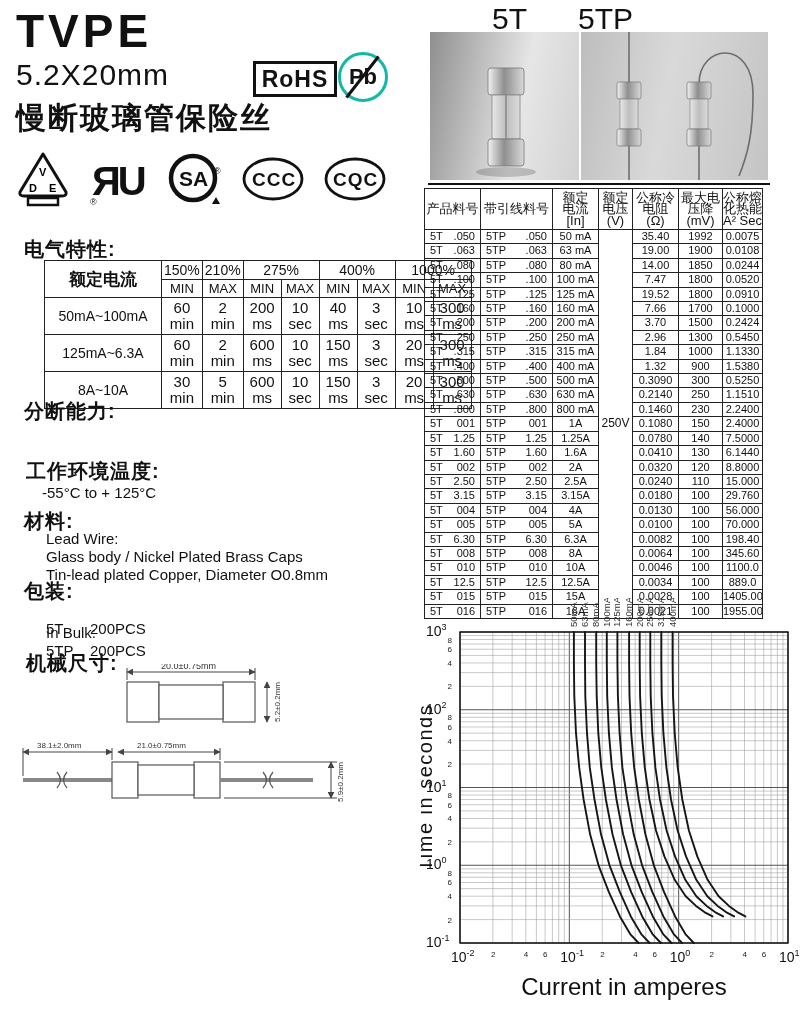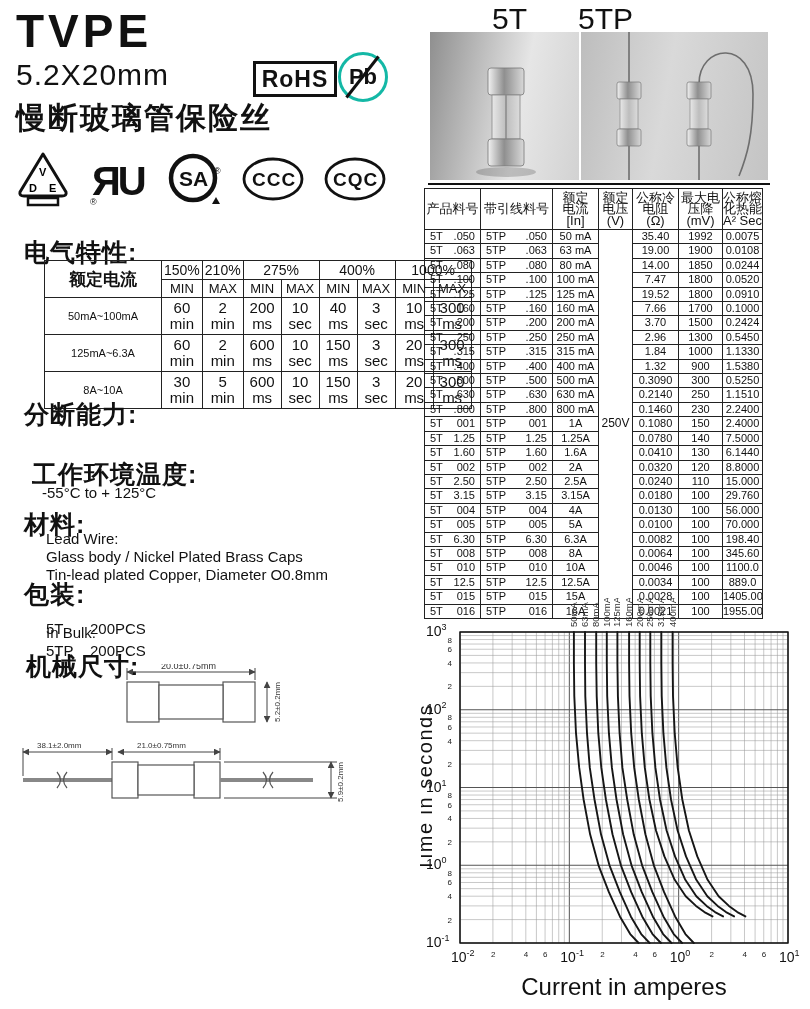--- a/index.html
+++ b/index.html
@@ -6,28 +6,28 @@
   body{width:810px;height:1009px;position:relative;font-family:"Liberation Sans",sans-serif;color:#111;overflow:hidden;}
   .abs{position:absolute;}
   
   #title{left:16px;top:4px;font-size:46px;font-weight:bold;letter-spacing:4px;}
   #size{left:16px;top:58px;font-size:30px;letter-spacing:1px;}
   #rohs-badge{left:253px;top:61px;width:78px;height:30px;border:3px solid #111;font-size:23px;font-weight:bold;text-align:center;line-height:30px;letter-spacing:1px;}
   #pb-badge{left:338px;top:52px;width:44px;height:44px;border:3px solid #14b8a6;border-radius:50%;font-size:22px;font-weight:bold;text-align:center;line-height:44px;}
   #pb-badge .slash{position:absolute;left:20px;top:-4px;width:3px;height:52px;background:#111;transform:rotate(38deg);}
   #subtitle{left:16px;top:98px;font-size:30px;font-weight:bold;letter-spacing:2px;}
   #logos{left:14px;top:150px;display:flex;gap:16px;align-items:center;}
-  .sec-h{font-size:25px;font-weight:bold;letter-spacing:1px;text-align:center;}
+  .sec-h{font-size:20px;font-weight:bold;letter-spacing:1px;text-align:center;}
   .body-line{font-size:15px;line-height:18px;}
   
   #elec-table{left:44px;top:260px;border-collapse:collapse;}
   #elec-table td,#elec-table th{border:1.5px solid #222;text-align:center;font-weight:normal;padding:0 2px;}
   #elec-table .pct{font-size:14px;height:18px;}
   #elec-table .mm{font-size:13px;height:17px;}
-  #elec-table .range{font-size:11px;width:112px;}
+  #elec-table .range{font-size:14px;width:112px;}
   #elec-table .val{font-size:15px;line-height:16px;width:33px;height:36px;}
   
   .pack-row{display:flex;font-size:15px;line-height:22px;}
   .pack-row .model{width:44px;}
   
   .photo{top:32px;height:148px;}
   #photo-5t{left:430px;width:149px;background:linear-gradient(100deg,#8f8f8f,#e6e6e6 60%,#d2d2d2);}
   #photo-5tp{left:581px;width:187px;background:linear-gradient(100deg,#bdbdbd,#d9d9d9 45%,#c4c4c4);}
   .photo-label{top:2px;font-size:30px;}
   #sep-line{left:428px;top:183px;width:342px;height:2px;background:#111;}
@@ -133,21 +133,21 @@
         <td class="val">20<br>ms</td>
         <td class="val">300<br>ms</td>
       </tr>
     </tbody>
   </table>
 
 <div class="abs sec-h" style="left:24px;top:398px;">分断能力:</div>
 <div class="abs" style="left:40px;top:422px;">
   </div>
 
-<div class="abs sec-h" style="left:26px;top:458px;margin-left:6px;">工作环境温度:</div>
+<div class="abs sec-h" style="left:26px;top:458px;">工作环境温度:</div>
 <div class="abs" style="left:42px;top:484px;">
     <div class="body-line">-55°C to + 125°C</div>
   </div>
 
 <div class="abs sec-h" style="left:24px;top:508px;">材料:</div>
 <div class="abs" style="left:46px;top:530px;">
     <div class="body-line">Lead Wire:</div>
     <div class="body-line">Glass body / Nickel Plated Brass Caps</div>
     <div class="body-line">Tin-lead plated Copper, Diameter O0.8mm</div>
   </div>

